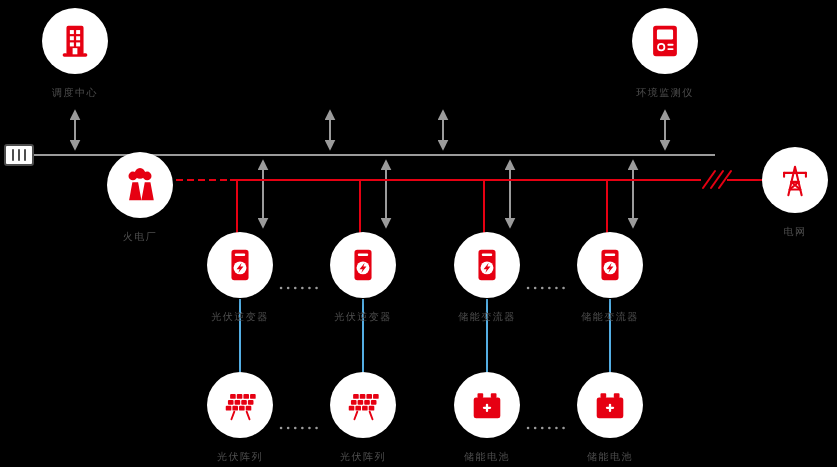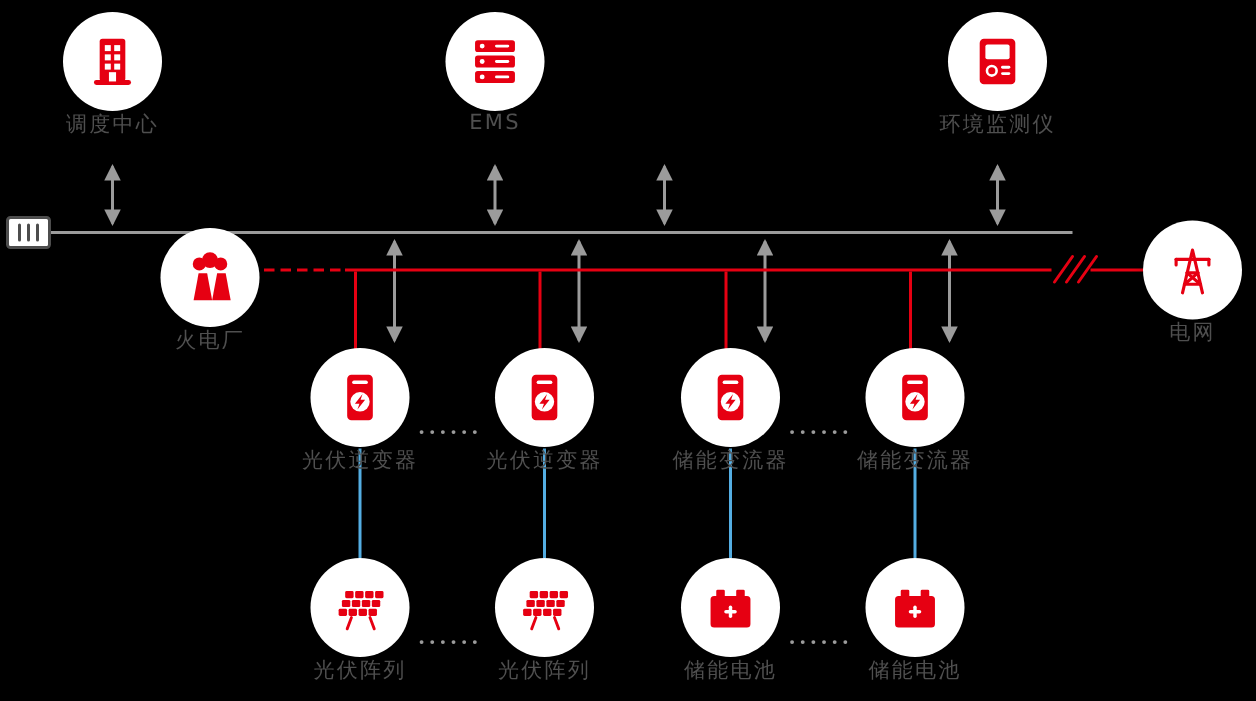--- a/index.html
+++ b/index.html
@@ -9,21 +9,21 @@
   }
   .lines{position:absolute;left:0;top:0;}
   .node{position:absolute;width:120px;text-align:center;}
   .circle{
     width:66px;height:66px;border-radius:50%;background:#fff;margin:0 auto;
     display:flex;align-items:center;justify-content:center;
     box-shadow:0 2px 8px rgba(0,0,0,0.18);
   }
   .icon{width:38px;height:38px;display:block;}
   .label{
-    font-size:14px;letter-spacing:1.5px;color:#4f4f4f;
+    margin-top:12px;font-size:10px;letter-spacing:1.5px;color:#4f4f4f;
     font-weight:400;white-space:nowrap;
   }
   .hub{position:absolute;left:2px;top:139px;}
 </style>
 </head>
 <body>
 
 <div class="stage">
 
   <svg class="lines" width="837" height="467" viewBox="0 0 837 467">
@@ -198,28 +198,20 @@
 
   <div class="node" style="left:15px;top:8px">
     <div class="circle">
       <svg class="icon" viewBox="0 0 40 40">
           <use href="#sym-building"></use>
         </svg>
     </div>
     <div class="label">调度中心</div>
   </div>
 
-  <div class="node" style="left:270px;top:8px">
-    <div class="circle">
-      <svg class="icon" viewBox="0 0 40 40">
-          <use href="#sym-server"></use>
-        </svg>
-    </div>
-    <div class="label">EMS</div>
-  </div>
 
 
   <div class="node" style="left:80px;top:152px">
     <div class="circle">
       <svg class="icon" viewBox="0 0 40 40">
           <use href="#sym-plant"></use>
         </svg>
     </div>
     <div class="label">火电厂</div>
   </div>

